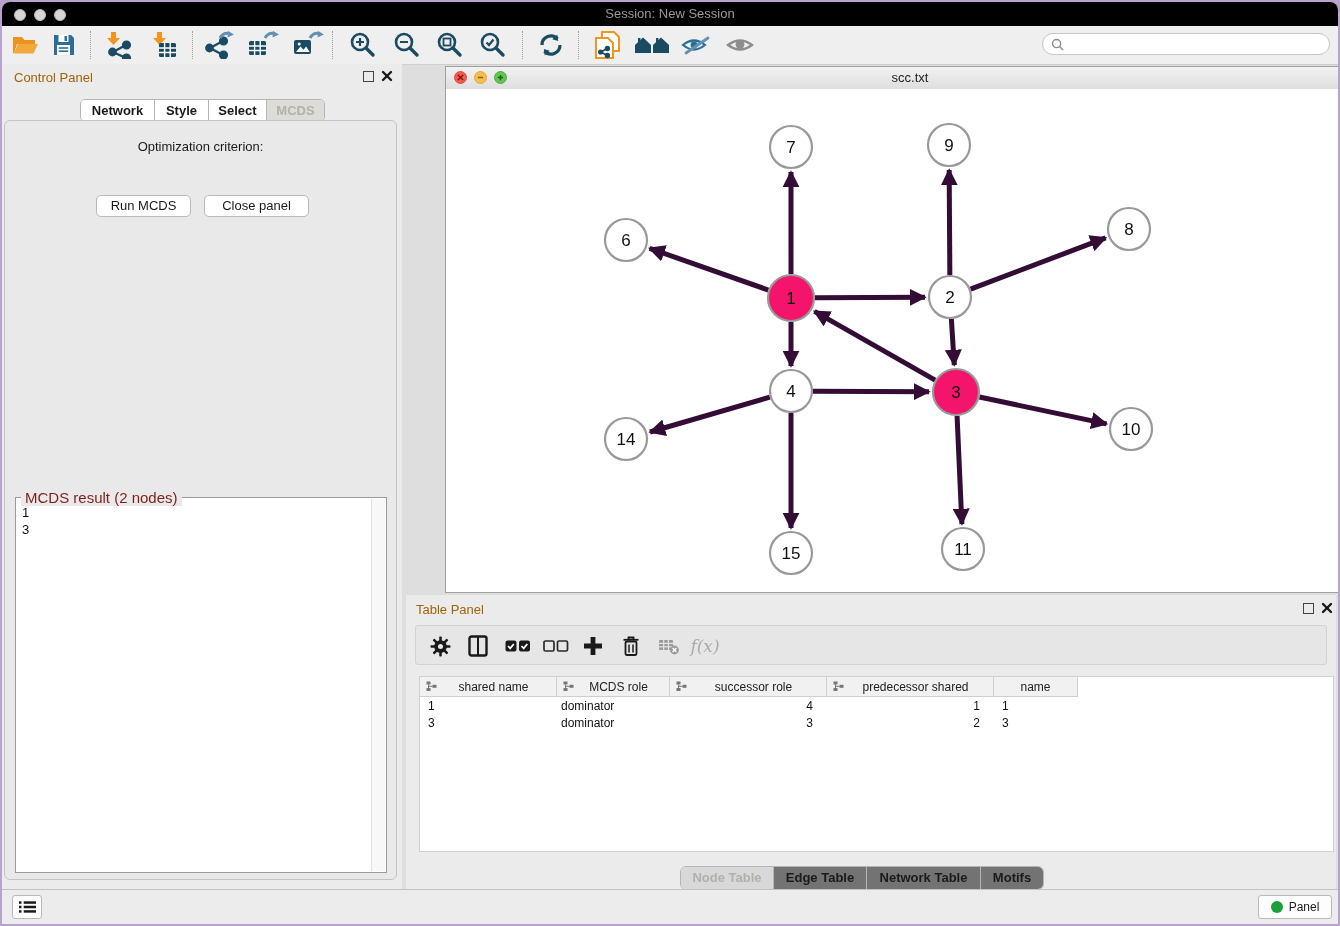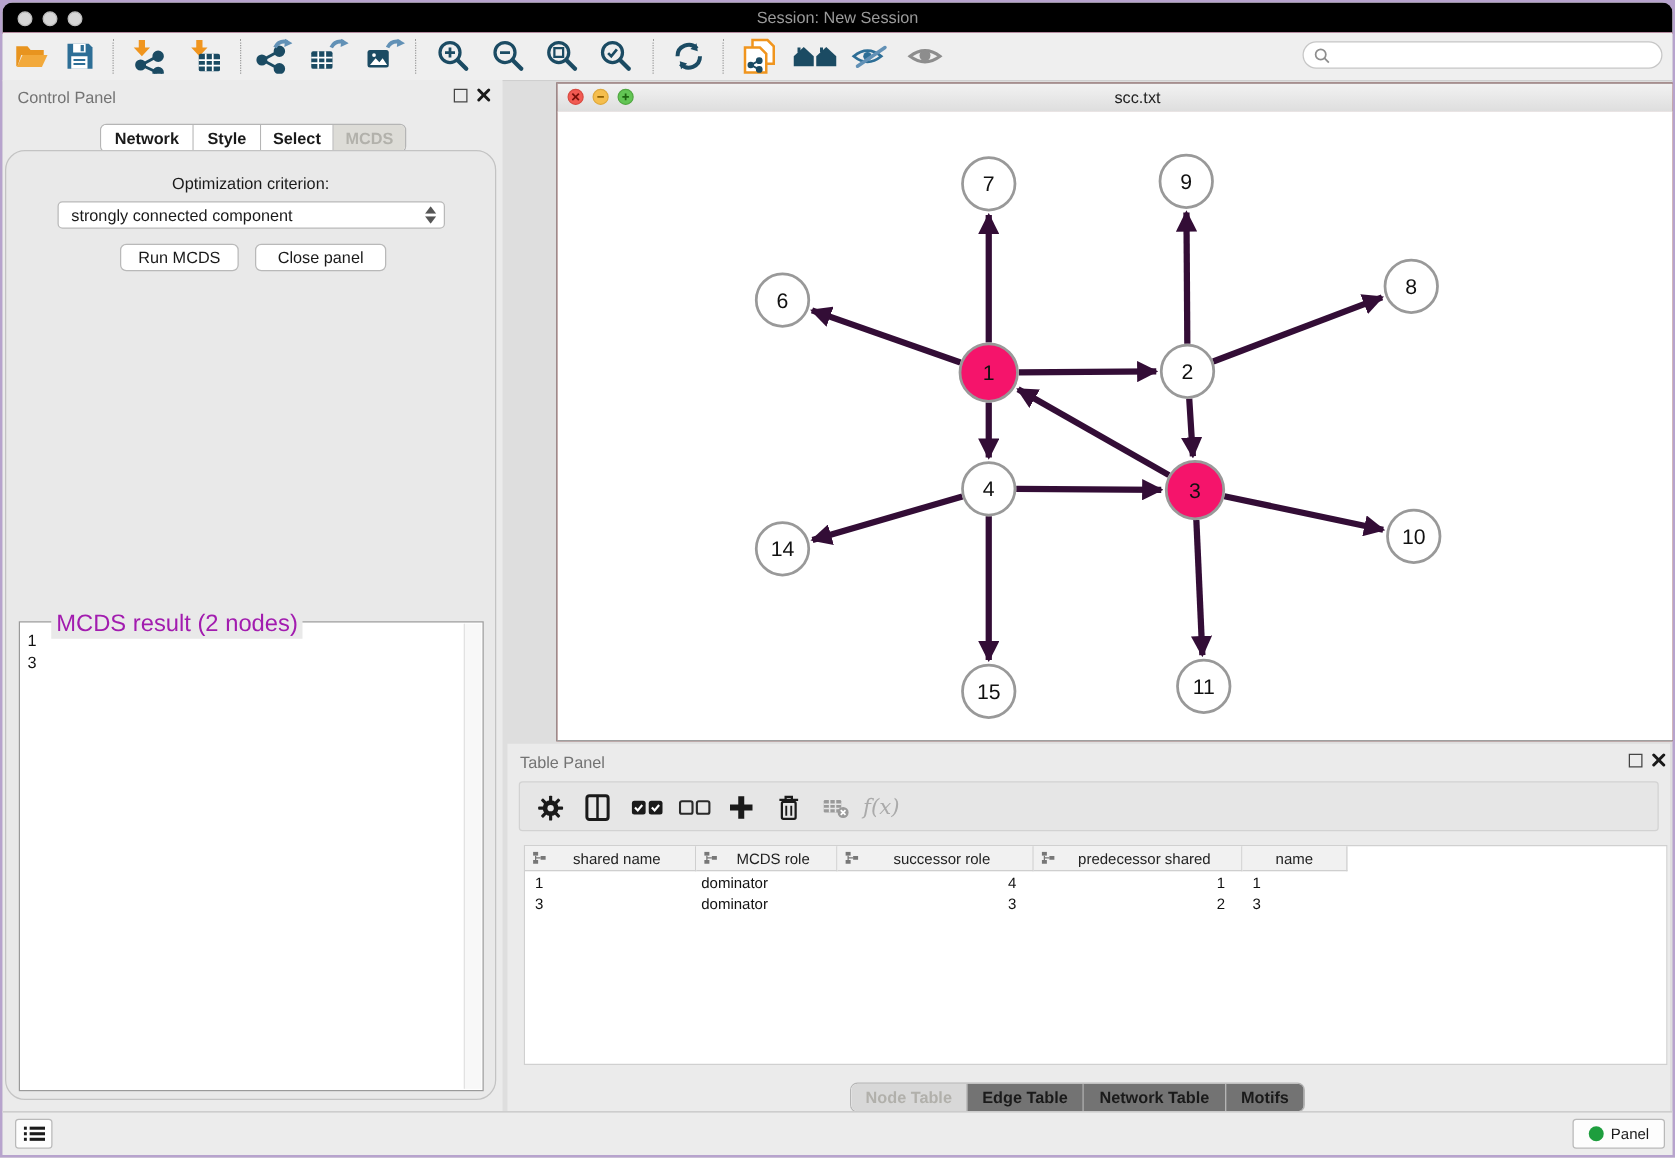--- a/index.html
+++ b/index.html
@@ -11,34 +11,34 @@
   .tl-dot{position:absolute;top:7px;width:12px;height:12px;border-radius:50%;background:#d6d6d6;border:1px solid #bcbcbc;box-sizing:border-box;}
   
   .toolbar{position:absolute;left:0;top:24px;width:100%;height:38px;background:#efefef;border-bottom:1px solid #cfcfcf;}
   .tbtn{position:absolute;top:4px;height:30px;display:flex;align-items:center;justify-content:center;cursor:default;}
   .tsep{position:absolute;top:5px;height:28px;border-left:1px dotted #9e9e9e;}
   .searchbox{position:absolute;right:8px;top:7px;width:288px;height:22px;background:#fff;border:1px solid #c6c6c6;border-radius:12px;display:flex;align-items:center;padding-left:8px;box-sizing:border-box;}
   .searchbox input{border:none;outline:none;flex:1;font-size:12px;background:transparent;margin-left:5px;font-family:"Liberation Sans",sans-serif;}
   
   .control-panel{position:absolute;left:0;top:62px;width:400px;height:826px;background:#ebebeb;}
   .panel-header{position:absolute;left:0;top:0;width:100%;height:26px;}
-  .panel-title{position:absolute;left:12px;top:6px;font-size:13px;color:#737373;}
+  .panel-title{position:absolute;left:12px;top:6px;font-size:13px;color:#a16207;}
   .float-ico{position:absolute;top:7px;width:11px;height:11px;border:1.4px solid #444;box-sizing:border-box;background:transparent;}
   .close-ico{position:absolute;top:6px;width:12px;height:12px;}
   .cp-tabs{position:absolute;left:78px;top:35px;height:21px;display:flex;border:1px solid #b5b5b5;border-radius:5px;overflow:hidden;background:#fff;}
   .cp-tab{height:21px;line-height:21px;text-align:center;font-weight:bold;font-size:13px;background:#fff;border-right:1px solid #b5b5b5;padding:0;}
   .cp-tab:last-child{border-right:none;}
   .cp-tab.sel{background:#dddcd7;color:#b2b1ab;}
-  .cp-box{position:absolute;left:2px;top:56px;width:393px;height:760px;background:#e9e9e9;border:1px solid #c3c3c3;border-radius:16px;box-sizing:border-box;}
+  .cp-box{position:absolute;left:2px;top:56px;width:393px;height:760px;background:#e9e9e9;border:1px solid #c3c3c3;border-radius:6px;box-sizing:border-box;}
   .opt-label{position:absolute;left:0;width:100%;top:18px;text-align:center;font-size:13px;color:#1a1a1a;}
   .mac-select{position:absolute;left:41px;top:40px;width:310px;height:22px;background:#fff;border:1px solid #b9b9b9;border-radius:4px;display:flex;align-items:center;box-sizing:border-box;padding-left:10px;font-size:13px;}
   .mac-select .spin{margin-left:auto;margin-right:6px;display:flex;flex-direction:column;gap:2px;}
   .mac-btn{position:absolute;height:22px;background:#fff;border:1px solid #b9b9b9;border-radius:5px;font-size:13px;text-align:center;line-height:20px;box-sizing:border-box;}
   .fieldset{position:absolute;left:10px;top:376px;width:372px;height:376px;background:#fff;border:1px solid #9a9a9a;box-sizing:border-box;}
-  .fieldset .legend{position:absolute;top:-9px;left:5px;background:#e9e9e9;padding:0 4px;font-size:19px;color:#a21caf;margin-left:20px;}
+  .fieldset .legend{position:absolute;top:-9px;left:5px;background:#e9e9e9;padding:0 4px;font-size:15px;color:#7f1d1d;}
   .fieldset .lines{position:absolute;left:6px;top:6px;font-size:13px;line-height:17px;color:#111;}
   .fieldset .sbar{position:absolute;right:1px;top:1px;bottom:1px;width:13px;background:#f8f8f8;border-left:1px solid #e2e2e2;}
   
   .netwin{position:absolute;left:404px;top:64px;width:930px;height:527px;background:#7f1d1d;border:1px solid #9f9f9f;box-sizing:border-box;margin-left:39px;}
   .netwin .nw-titlebar{position:absolute;left:0;top:0;width:100%;height:22px;background:linear-gradient(#f2f2f2,#dedede);border-bottom:1px solid #a9a9a9;}
   .nw-title{position:absolute;left:0;right:0;top:3px;text-align:center;font-size:13px;color:#222;}
   .traffic{position:absolute;top:4px;width:13px;height:13px;border-radius:50%;box-sizing:border-box;display:flex;align-items:center;justify-content:center;}
   .nw-canvas{position:absolute;left:0;top:22px;width:928px;height:503px;background:#fff;}
   
   .table-panel{position:absolute;left:404px;top:593px;width:930px;height:295px;background:#ebebeb;}
@@ -243,31 +243,20 @@
       </svg>
     </div>
     <div class="cp-tabs">
       <div class="cp-tab" style="width:73px">Network</div>
       <div class="cp-tab" style="width:53px">Style</div>
       <div class="cp-tab" style="width:57px">Select</div>
       <div class="cp-tab sel" style="width:57px">MCDS</div>
     </div>
     <div class="cp-box">
       <div class="opt-label">Optimization criterion:</div>
-      <div class="mac-select">
-        <span>strongly connected component</span>
-        <span class="spin">
-          <svg width="9" height="6" viewBox="0 0 9 6">
-              <polygon points="4.5,0 9,6 0,6" fill="#555"></polygon>
-            </svg>
-          <svg width="9" height="6" viewBox="0 0 9 6">
-              <polygon points="0,0 9,0 4.5,6" fill="#555"></polygon>
-            </svg>
-        </span>
-      </div>
       <div class="mac-btn" style="left:91px;top:74px;width:95px">Run MCDS</div>
       <div class="mac-btn" style="left:199px;top:74px;width:105px">Close panel</div>
       <div class="fieldset">
         <span class="legend">MCDS result (2 nodes)</span>
         <div class="lines">
           <div>1</div>
           <div>3</div>
         </div>
         <div class="sbar"></div>
       </div>

